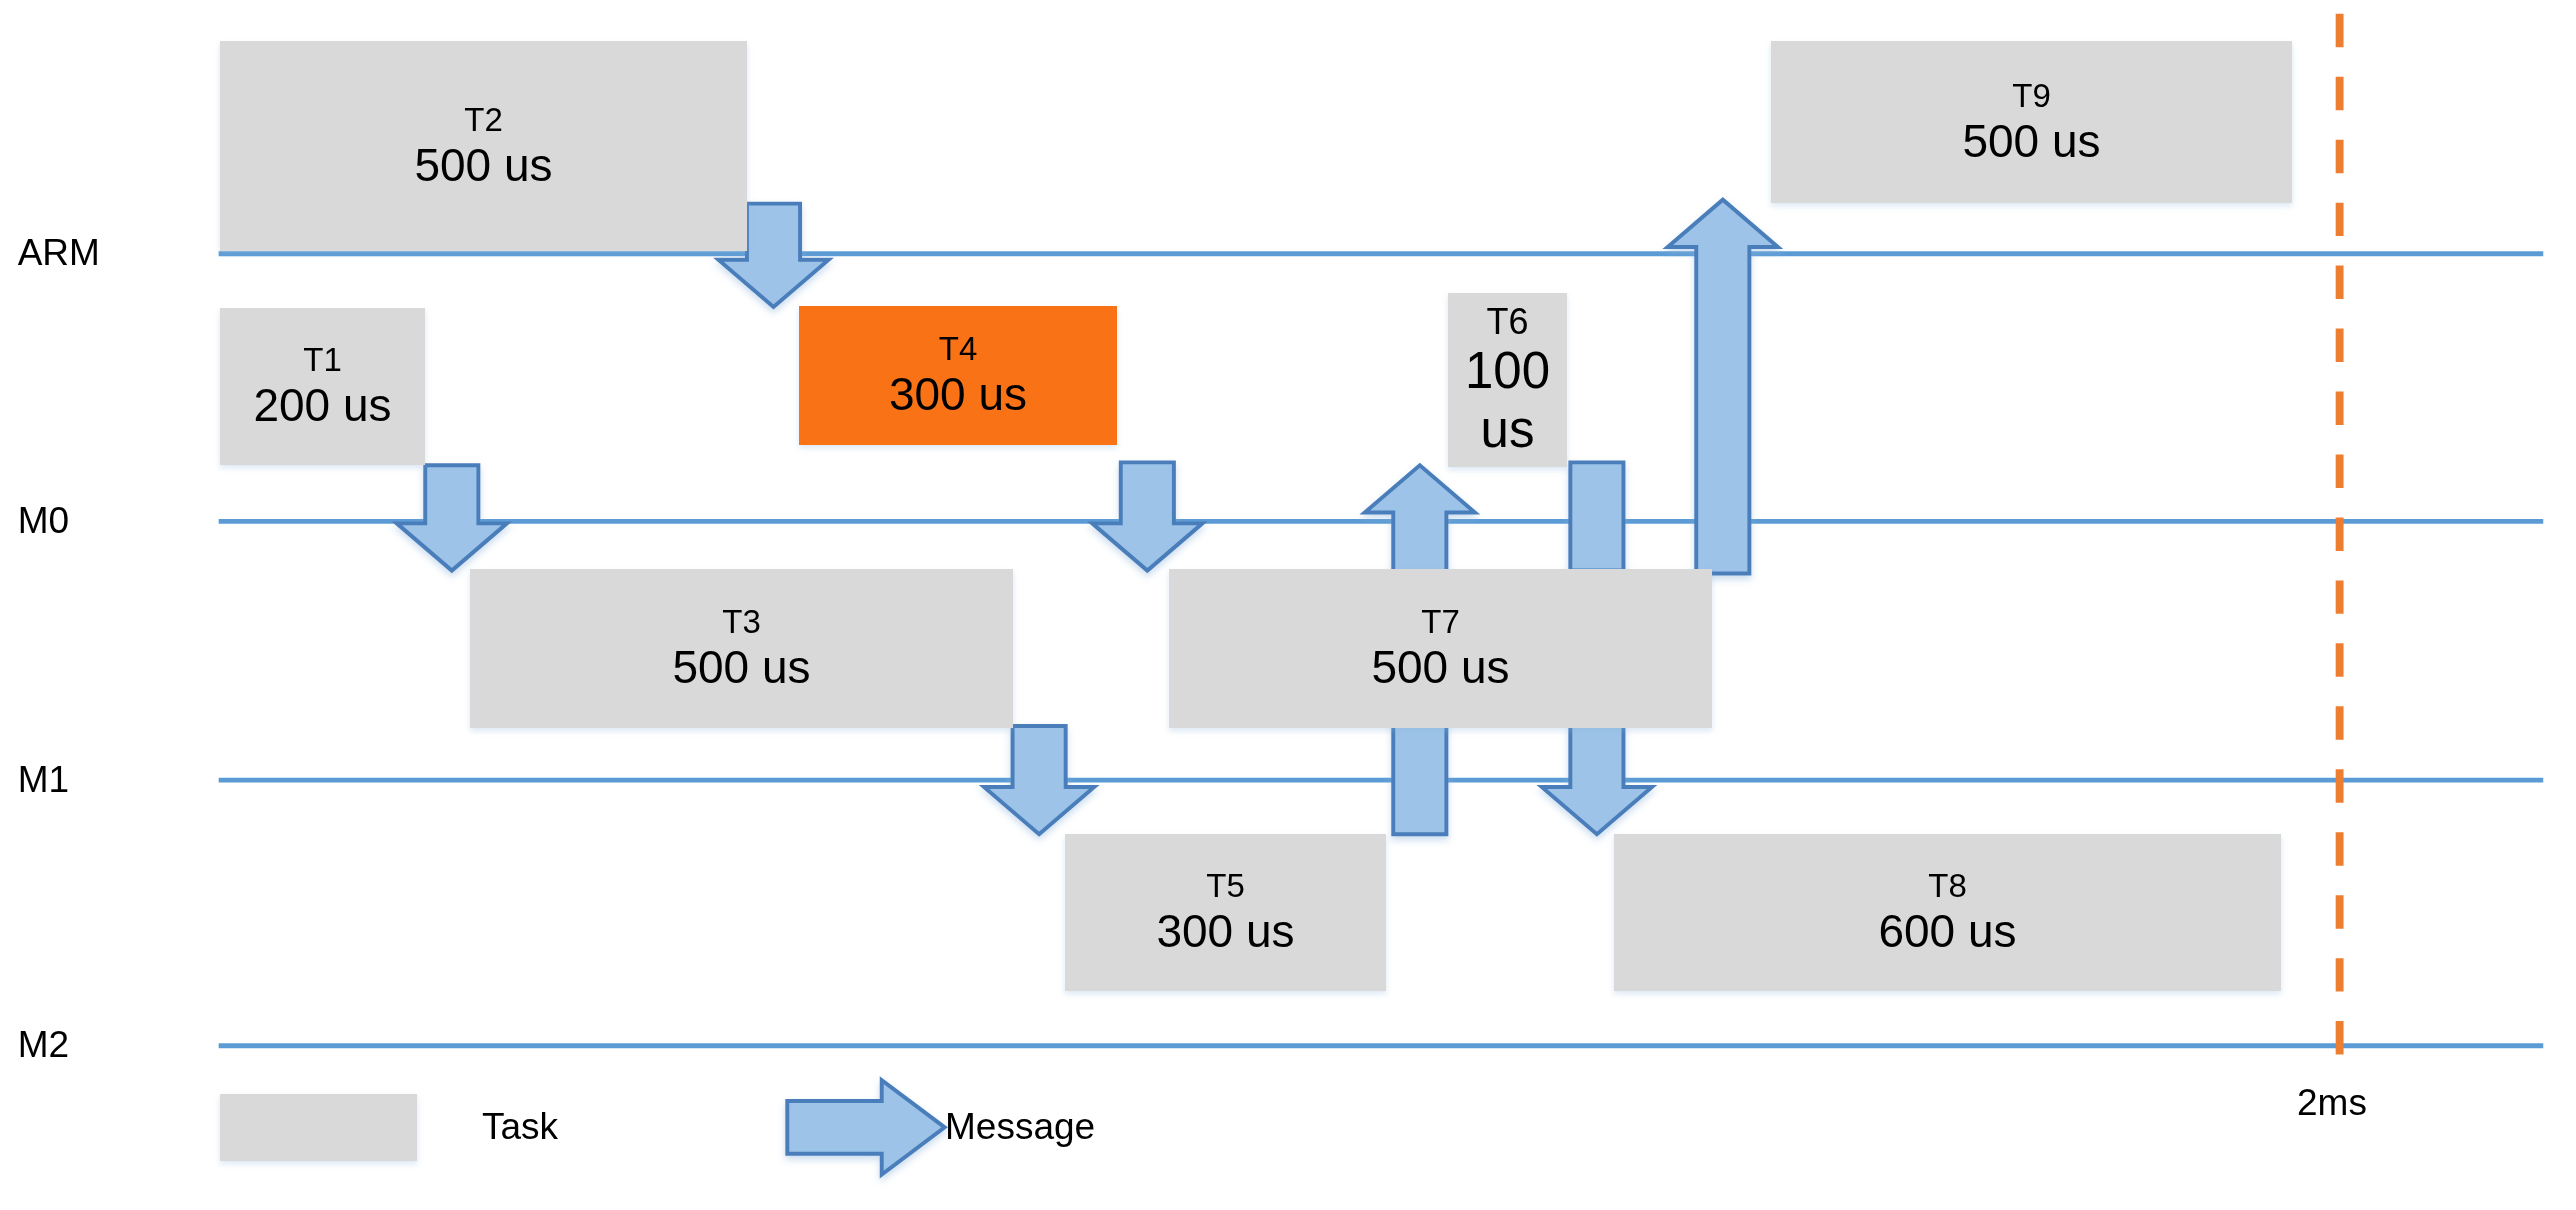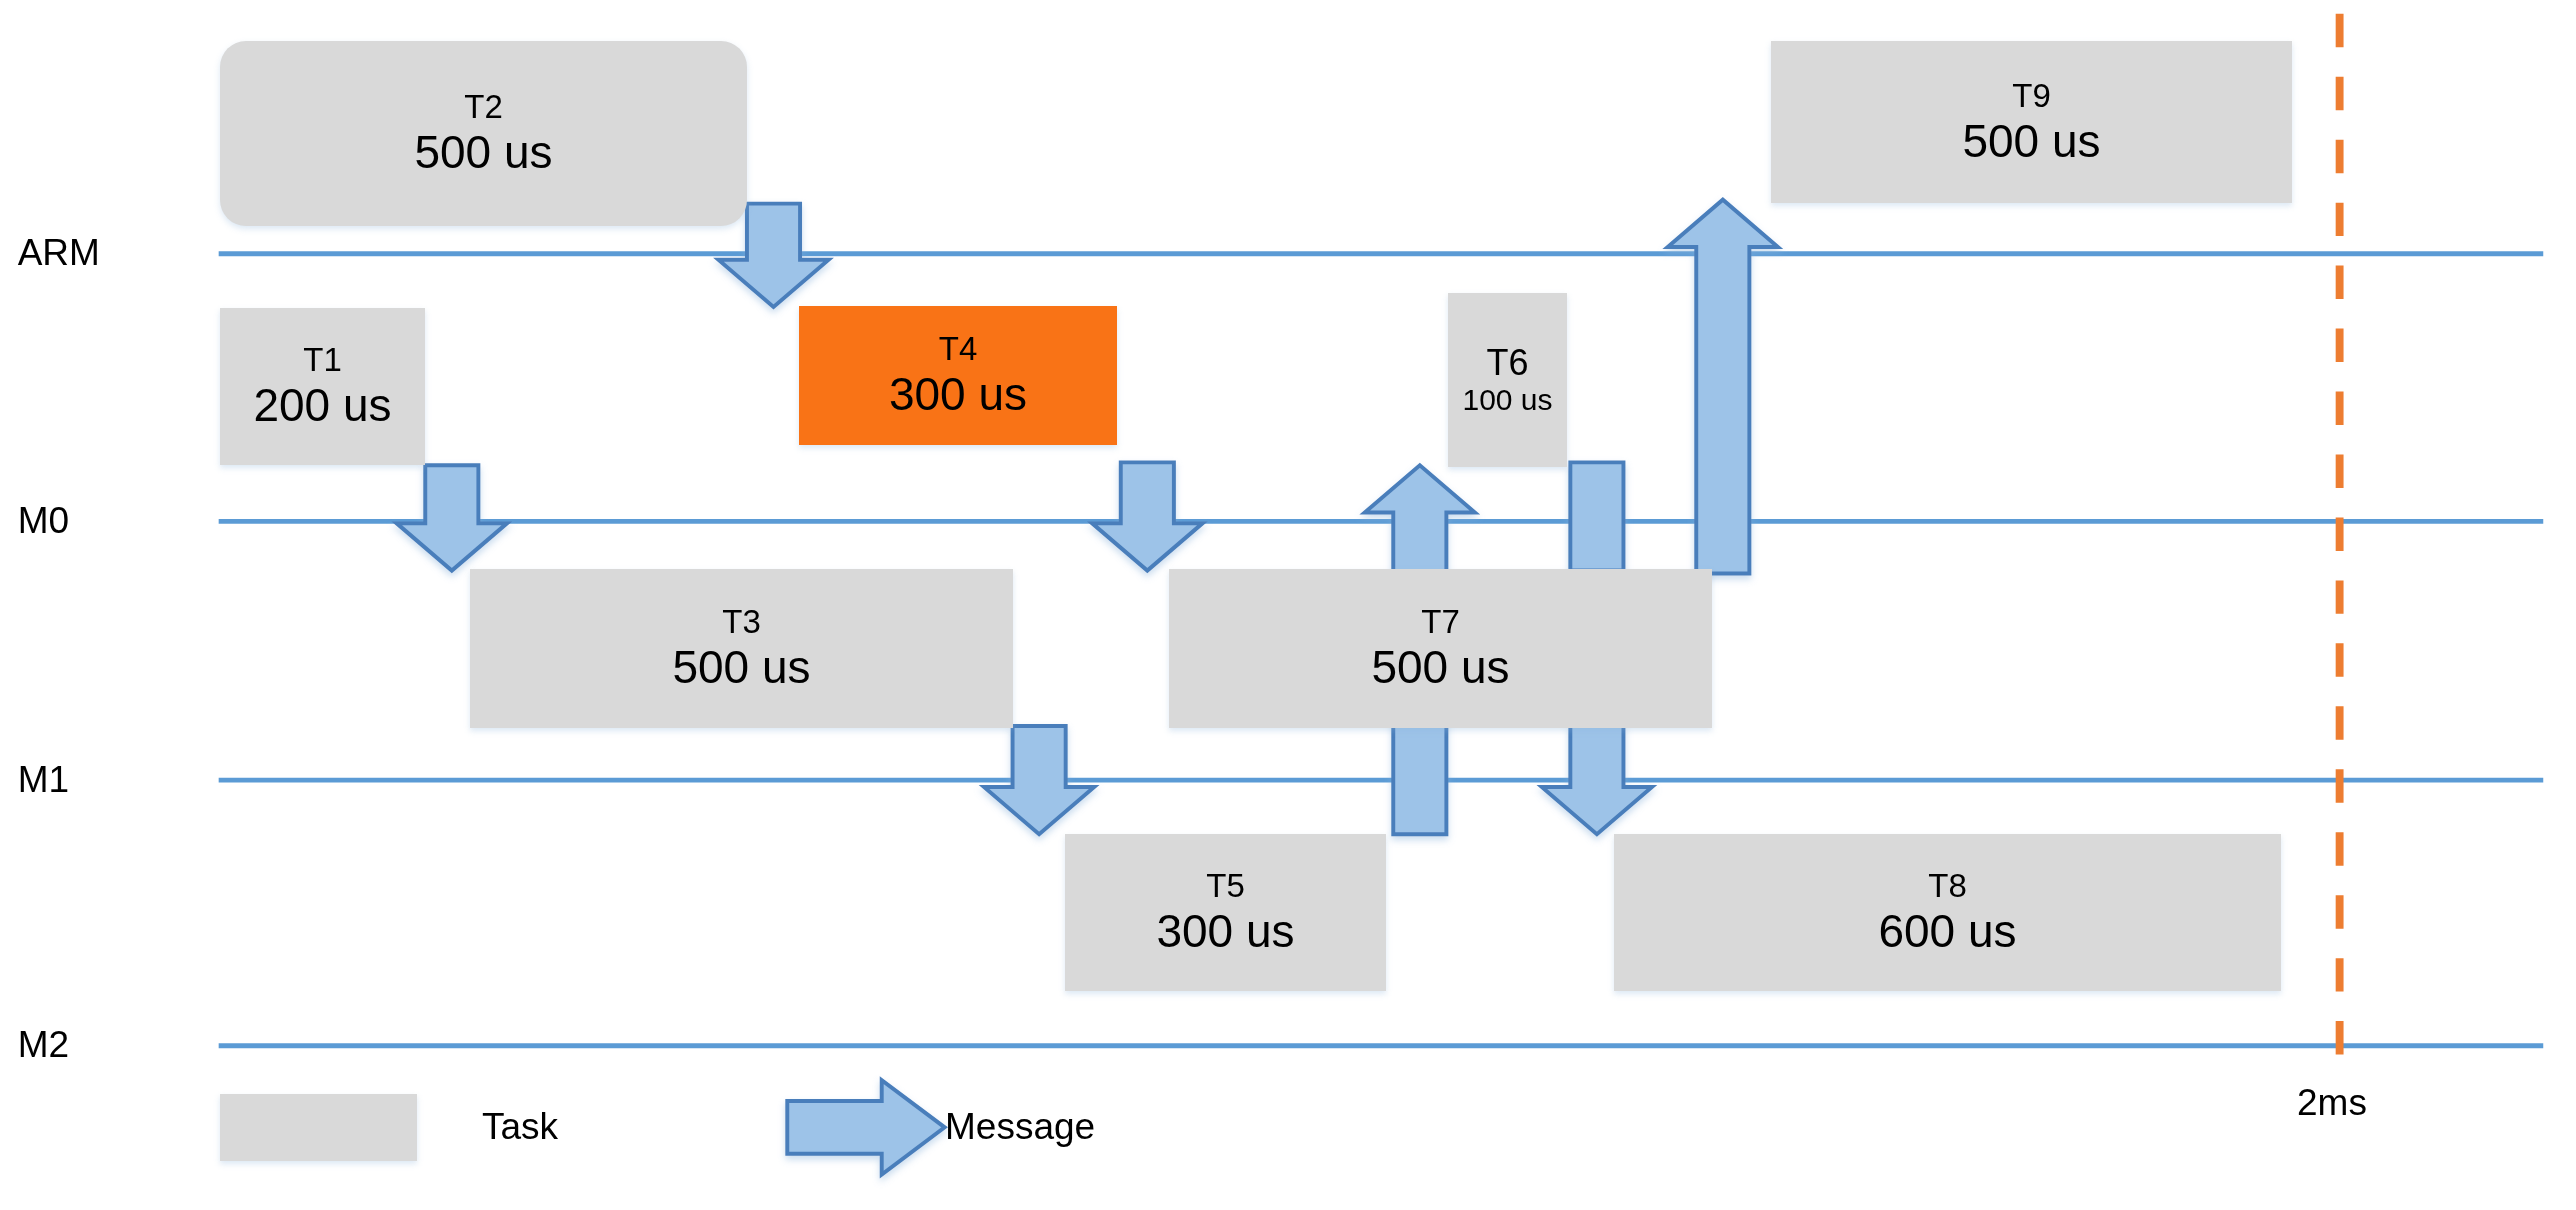--- a/index.html
+++ b/index.html
@@ -6,21 +6,21 @@
   body{font-family:"Liberation Sans",sans-serif;}
   #canvas{position:relative;width:2576px;height:1210px;background:#ffffff;overflow:hidden;}
   svg.layer{position:absolute;left:0;top:0;width:2576px;height:1210px;}
   .lane-label{position:absolute;color:#000;font-size:37px;line-height:1;white-space:nowrap;}
   .task-box{position:absolute;background:#D9D9D9;box-sizing:border-box;
             display:flex;flex-direction:column;align-items:center;justify-content:center;
             color:#000;text-align:center;box-shadow:0 3px 5.9px rgba(140,180,220,.30);}
   .task-name{font-size:33px;line-height:1.15;}
   .task-dur{font-size:46px;line-height:1.15;}
   .task-box.narrow .task-name{font-size:36px;}
-  .task-box.narrow .task-dur{font-size:30px;}
+  .task-box.narrow .task-dur{font-size:51px;}
   .legend-swatch{position:absolute;background:#D9D9D9;box-shadow:0 3px 5.9px rgba(140,180,220,.30);}
   .legend-text{position:absolute;font-size:37px;color:#000;white-space:nowrap;}
   .tick-label{position:absolute;font-size:37px;color:#000;white-space:nowrap;}
 </style>
 </head>
 <body>
 
 <div id="canvas">
 
   <svg class="layer" viewBox="0 0 2618 1230" xmlns="http://www.w3.org/2000/svg">
@@ -54,21 +54,21 @@
   </svg>
 
   <div id="lane-labels">
       <div class="lane-label" style="left: 17.7px; top: 234px;">ARM</div>
       <div class="lane-label" style="left: 17.7px; top: 502px;">M0</div>
       <div class="lane-label" style="left: 17.7px; top: 761px;">M1</div>
       <div class="lane-label" style="left: 17.7px; top: 1026px;">M2</div>
     </div>
 
   <div id="task-boxes">
-      <div class="task-box" style="left: 220px; top: 41px; width: 527px; height: 185px; background: rgb(217, 217, 217); border-radius: 26px;">
+      <div class="task-box" style="left: 220px; top: 41px; width: 527px; height: 210px; background: rgb(217, 217, 217);">
         <div class="task-name">T2</div>
         <div class="task-dur">500 us</div>
       </div>
       <div class="task-box" style="left: 1771px; top: 41px; width: 521px; height: 162px; background: rgb(217, 217, 217);">
         <div class="task-name">T9</div>
         <div class="task-dur">500 us</div>
       </div>
       <div class="task-box" style="left: 220px; top: 308px; width: 205px; height: 157px; background: rgb(217, 217, 217);">
         <div class="task-name">T1</div>
         <div class="task-dur">200 us</div>

